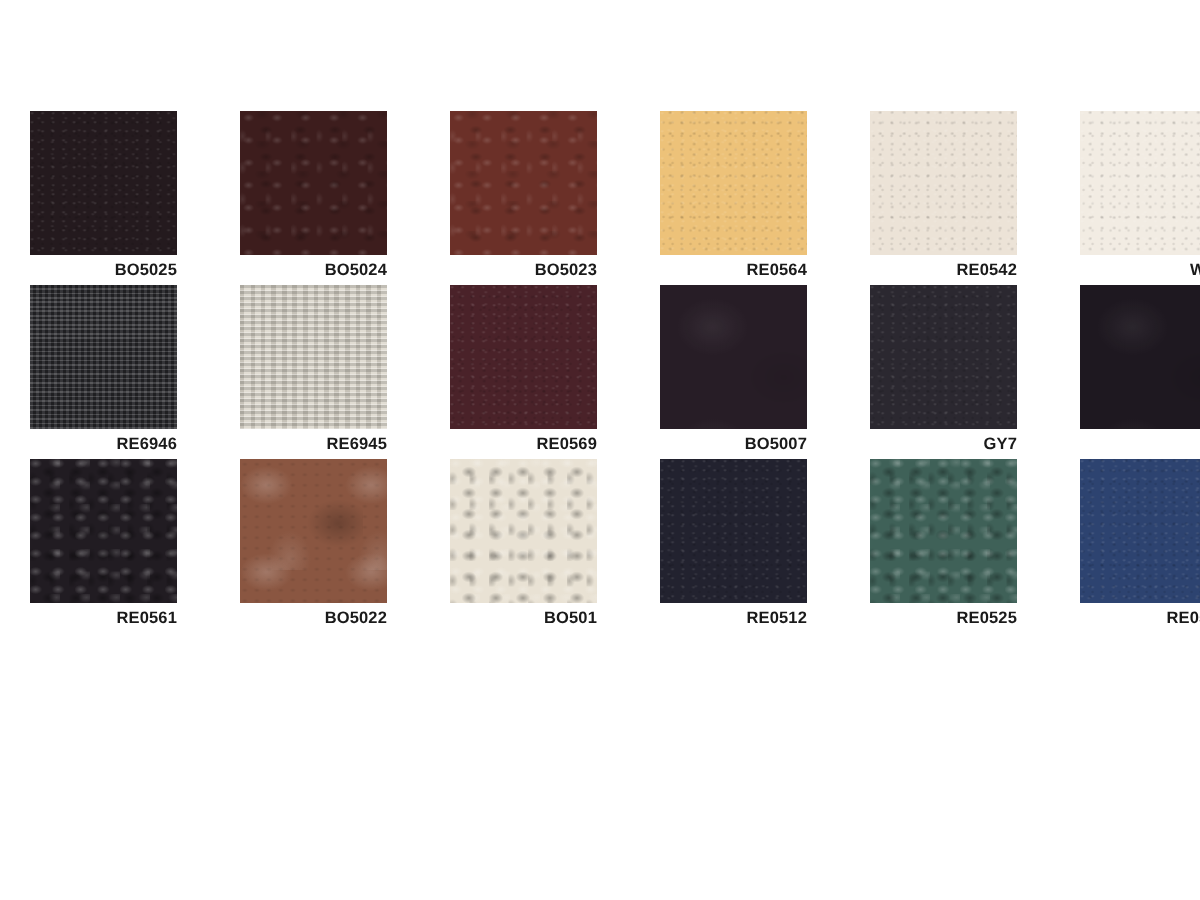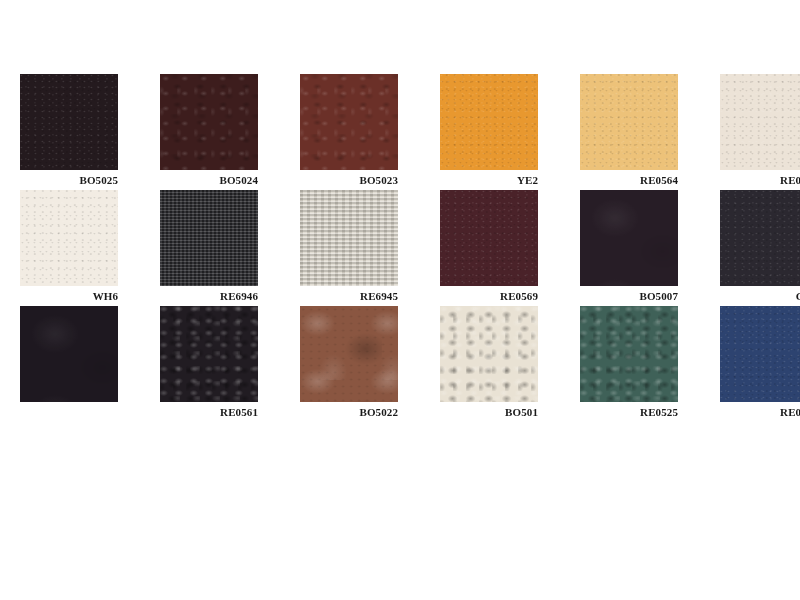--- a/index.html
+++ b/index.html
@@ -14,21 +14,20 @@
     overflow: hidden;
   }
 
   #swatch-board {
     position: relative;
     width: 800px;
     height: 600px;
     background: #ffffff;
     box-sizing: border-box;
     padding: 74px 20px 0 20px;
-    font-family: Liberation Serif, serif;
   }
 
   .swatch-grid {
     display: grid;
     grid-template-columns: repeat(6, 98px);
     grid-template-rows: repeat(4, 96px);
     column-gap: 42px;
     row-gap: 20px;
   }
 
@@ -149,24 +148,20 @@
       </div>
       <div class="swatch-cell">
         <div class="swatch-chip tex-crinkle" style="background-color: rgb(61, 29, 29);"></div>
         <div class="swatch-label">BO5024</div>
       </div>
       <div class="swatch-cell">
         <div class="swatch-chip tex-crinkle" style="background-color: rgb(107, 48, 40);"></div>
         <div class="swatch-label">BO5023</div>
       </div>
       <div class="swatch-cell">
-        <div class="swatch-chip tex-pebble" style="background-color: rgb(232, 152, 47);"></div>
-        <div class="swatch-label">YE2</div>
-      </div>
-      <div class="swatch-cell">
         <div class="swatch-chip tex-pebble" style="background-color: rgb(237, 194, 121);"></div>
         <div class="swatch-label">RE0564</div>
       </div>
       <div class="swatch-cell">
         <div class="swatch-chip tex-pebble" style="background-color: rgb(236, 227, 215);"></div>
         <div class="swatch-label">RE0542</div>
       </div>
       <div class="swatch-cell">
         <div class="swatch-chip tex-pebble" style="background-color: rgb(242, 236, 227);"></div>
         <div class="swatch-label">WH6</div>
@@ -200,20 +195,24 @@
       </div>
       <div class="swatch-cell">
         <div class="swatch-chip tex-suede" style="background-color: rgb(138, 86, 65);"></div>
         <div class="swatch-label">BO5022</div>
       </div>
       <div class="swatch-cell">
         <div class="swatch-chip tex-cracked" style="background-color: rgb(233, 226, 212);"></div>
         <div class="swatch-label">BO501</div>
       </div>
       <div class="swatch-cell">
+        <div class="swatch-chip tex-pebble" style="background-color: rgb(34, 34, 47);"></div>
+        <div class="swatch-label">RE0512</div>
+      </div>
+      <div class="swatch-cell">
         <div class="swatch-chip tex-cracked" style="background-color: rgb(63, 97, 88);"></div>
         <div class="swatch-label">RE0525</div>
       </div>
       <div class="swatch-cell">
         <div class="swatch-chip tex-pebble" style="background-color: rgb(45, 67, 112);"></div>
         <div class="swatch-label">RE0565</div>
       </div>
     </div>
 </div>
 

